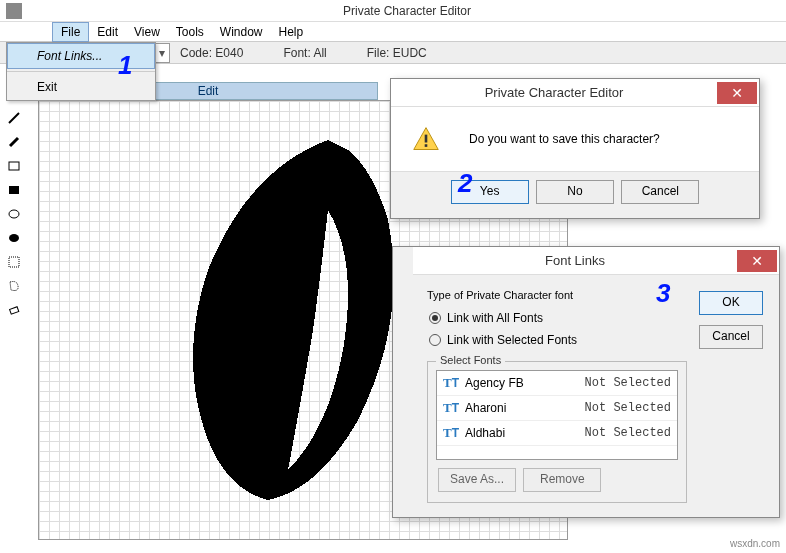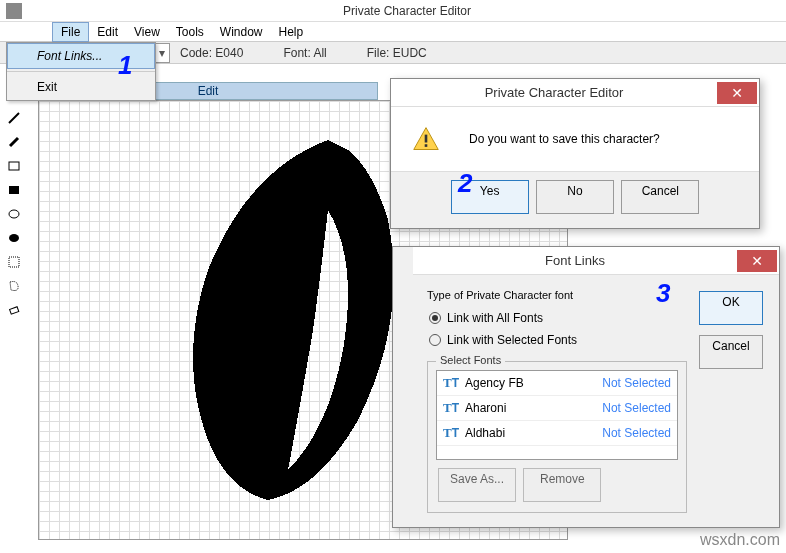--- a/index.html
+++ b/index.html
@@ -40,43 +40,43 @@
 .canvas { position: absolute; left: 38px; top: 100px; width: 530px; height: 440px; }
 .grid { width: 100%; height: 100%; background-image: linear-gradient(#ddd 1px, transparent 1px), linear-gradient(90deg, #ddd 1px, transparent 1px); background-size: 10px 10px; background-color: #fff; border: 1px solid #999; }
 .glyph { position: absolute; left: 110px; top: 30px; }
 
 
 .dialog { position: absolute; background: #fff; border: 1px solid #888; box-shadow: 3px 3px 8px rgba(0,0,0,0.25); z-index: 30; }
 .dialog .dlg-title { height: 28px; background: #fff; display: flex; align-items: center; border-bottom: 1px solid #ddd; }
 .dialog .dlg-title .t { flex: 1; text-align: center; color: #333; font-size: 13px; }
 .dialog .dlg-title .close { width: 40px; height: 22px; background: #c75050; color: #fff; text-align: center; line-height: 22px; font-size: 14px; margin-right: 2px; }
 .dialog .body { padding: 14px; background: #fff; }
-.btn { display: inline-block; min-width: 78px; height: 34px; border: 1px solid #999; background: #eee; text-align: center; line-height: 20px; margin: 2px; cursor: default; }
+.btn { display: inline-block; min-width: 78px; height: 24px; border: 1px solid #999; background: #eee; text-align: center; line-height: 20px; margin: 2px; cursor: default; }
 .btn.primary { border: 1px solid #2a7ac0; background: #eaf3fb; }
 
 .save-dlg { left: 390px; top: 78px; width: 370px; }
 .save-dlg .body { display: flex; align-items: center; gap: 28px; padding: 18px 20px; }
 .save-dlg .btns { text-align: center; padding: 6px 10px 12px; background: #f0f0f0; border-top: 1px solid #ddd; }
 .warn-icon { width: 30px; height: 28px; }
 
 .fontlinks-dlg { left: 392px; top: 246px; width: 388px; background: #f0f0f0; padding-left: 20px; }
 .fontlinks-dlg .body { background: #f0f0f0; position: relative; }
 .fieldset { border: 1px solid #bbb; padding: 8px; margin-top: 8px; position: relative; }
 .fieldset .legend { position: absolute; top: -8px; left: 8px; background: #f0f0f0; padding: 0 4px; font-size: 11px; color: #333; }
 .radio-row { display: flex; align-items: center; gap: 6px; padding: 4px 2px; }
 .radio { width: 12px; height: 12px; border: 1px solid #555; border-radius: 50%; display: inline-flex; align-items: center; justify-content: center; }
 .radio.checked::after { content: ""; width: 6px; height: 6px; background: #333; border-radius: 50%; }
 .font-list { background: #fff; border: 1px solid #999; height: 90px; overflow: hidden; }
 .font-row { display: flex; align-items: center; padding: 4px 6px; border-bottom: 1px solid #eee; }
 .font-row .tt { color: #2a7ac0; font-weight: bold; margin-right: 6px; font-family: "Times New Roman", serif; font-size: 13px; }
 .font-row .name { flex: 1; }
-.font-row .status { color: #3b82f6; }
+.font-row .status { color: #404040; font-family: Liberation Mono, monospace; }
 .side-btns { position: absolute; right: 14px; top: 14px; display: flex; flex-direction: column; gap: 6px; }
 
-.watermark { position: absolute; right: 6px; bottom: 4px; font-size: 16px; color: #888; z-index: 60; }
+.watermark { position: absolute; right: 6px; bottom: 4px; font-size: 10px; color: #888; z-index: 60; }
 </style>
 </head>
 <body>
 
 <div class="titlebar">
   <div class="icon"></div>
   <div class="title">Private Character Editor</div>
 </div>
 
 <div class="menubar">

